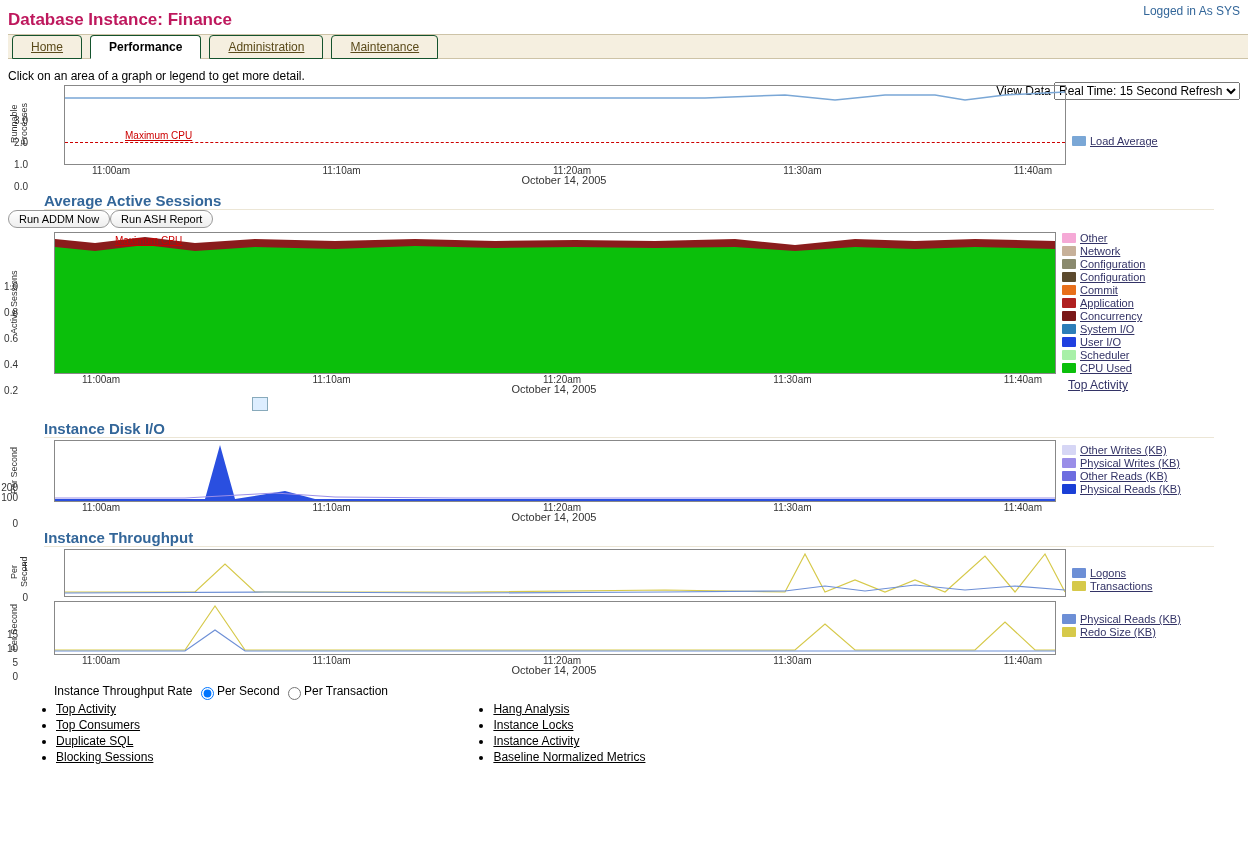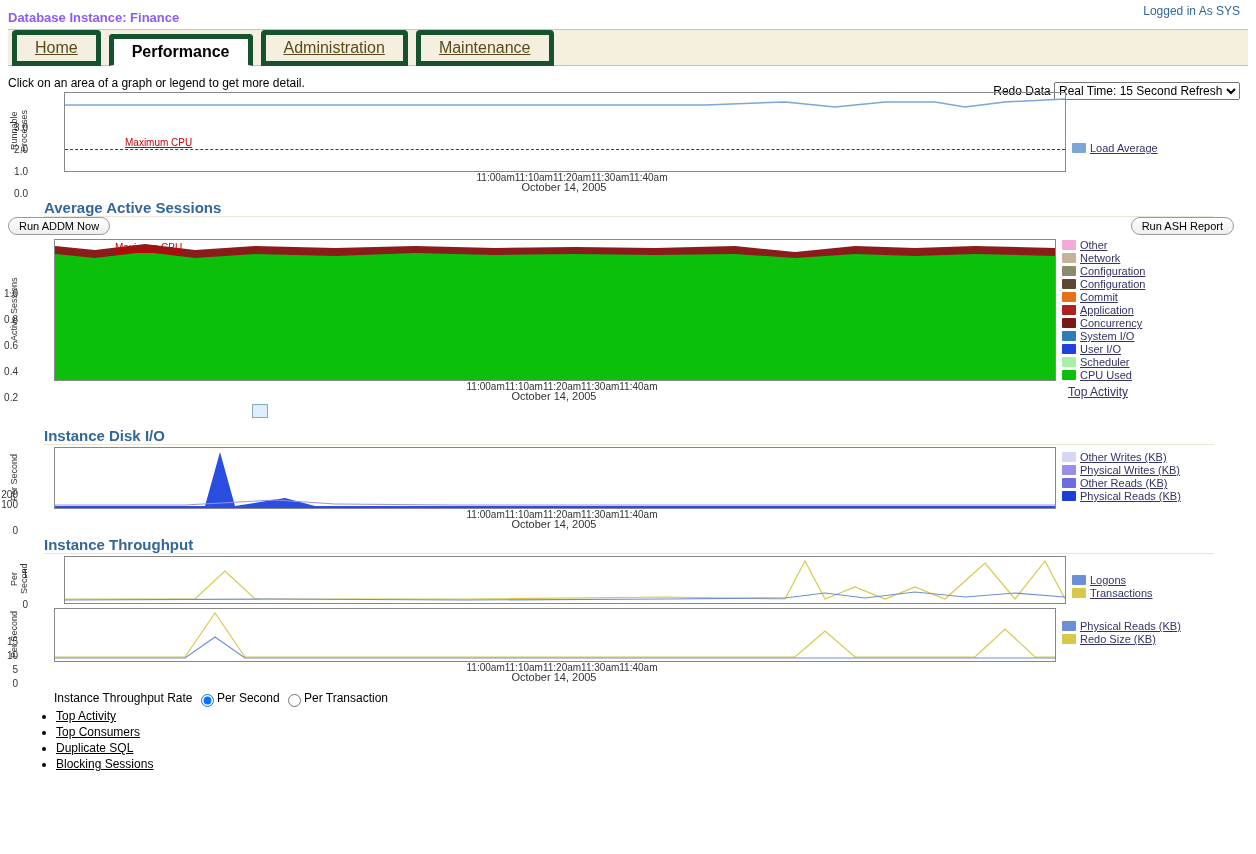--- a/index.html
+++ b/index.html
@@ -1,33 +1,33 @@
 <!DOCTYPE html>
 <html><head>
 <meta charset="utf-8">
 <style>
   html,body{margin:0;padding:0;background:#fff;font-family:Arial,Helvetica,sans-serif;font-size:12px;color:#000}
   .page{width:1256px;margin:0;padding:6px 8px 20px 8px;box-sizing:border-box;background:#fff}
   .login{position:absolute;top:4px;right:16px;color:#336699;font-size:12px}
-  .title{color:#8b5cf6;font-size:13px;font-weight:bold;margin:4px 0 4px 0}
+  .title{color:#be185d;font-size:17px;font-weight:bold;margin:4px 0 4px 0}
   .tabs{display:flex;align-items:flex-end;background:#f5efe0;border-top:1px solid #cdc3a7;border-bottom:1px solid #cdc3a7}
-  .tab{padding:4px 18px;border:5px solid #14532d;margin:0 4px;margin-bottom:-1px;background:#f5efe0;color:#5a4a1a;text-decoration:underline;font-size:16px;border-radius:4px 4px 0 0;cursor:pointer}
+  .tab{padding:4px 18px;border:1px solid #14532d;margin:0 4px;margin-bottom:-1px;background:#f5efe0;color:#5a4a1a;text-decoration:underline;font-size:12px;border-radius:4px 4px 0 0;cursor:pointer}
   .tab.active{background:#fff;border-bottom:1px solid #fff;font-weight:bold;text-decoration:none;color:#000}
   .hint{margin:10px 0 2px 0}
   .viewdata{position:absolute;right:16px;top:82px;font-size:12px}
   .viewdata select{font-size:12px}
   .section{margin-top:2px}
   .sec-title{color:#336699;font-size:15px;font-weight:bold;margin:6px 0 0 36px;border-bottom:1px solid #ece6d6;width:1170px}
-  .btns{display:flex;justify-content:space-between;gap:10px;margin:0 14px 4px 0}
+  .btns{display:flex;justify-content:flex-start;gap:0;margin:0 14px 4px 0}
   .obtn{display:inline-block;border:1px solid #999;border-radius:14px;background:linear-gradient(#fff,#eee);padding:2px 10px;font-size:11px;cursor:pointer}
   .chartwrap{display:flex;align-items:flex-start}
   .ylab{writing-mode:vertical-rl;transform:rotate(180deg);font-size:9px;color:#333;text-align:center;padding:0 1px}
   .plot{border:1px solid #888;position:relative;overflow:hidden}
   .ytick{position:absolute;right:100%;margin-right:4px;font-size:10px;color:#333;transform:translateY(50%);white-space:nowrap}
-  .xaxis{display:flex;justify-content:center;margin-left:40px;font-size:10px;color:#333}
+  .xaxis{display:flex;justify-content:space-between;margin-left:40px;font-size:10px;color:#333}
   .datecaption{text-align:center;font-size:11px;color:#333;margin-top:-2px}
   .legend{font-size:11px;margin-left:6px}
   .legend .item{display:flex;align-items:center;margin:0 0 1px 0;white-space:nowrap}
   .legend .sw{width:14px;height:10px;margin-right:4px;border-radius:1px;flex:none}
   .legend .lbl{color:#336;text-decoration:underline;cursor:pointer}
   .aml-title{color:#336699;font-size:15px;font-weight:bold;margin:12px 0 2px 16px}
   .aml-note{margin:0 0 8px 16px}
   .linkcols{display:flex;margin-left:48px}
   .linkcols ul{margin:0;padding:0 80px 0 0;list-style:disc}
   .linkcols li{margin:2px 0}
@@ -50,21 +50,21 @@
   <div class="tabs">
     <div class="tab">Home</div>
     <div class="tab active">Performance</div>
     <div class="tab">Administration</div>
     <div class="tab">Maintenance</div>
   </div>
 
   <div class="hint">Click on an area of a graph or legend to get more detail.</div>
 
   <div class="viewdata">
-    <span>Redo Data</span>
+    <span>View Data</span>
     <select>
       <option>Real Time: 15 Second Refresh</option>
     </select>
   </div>
 
   <div class="section">
     <div class="chartwrap" style="margin-top:2px">
       <div class="ylab" style="height:78px">Runnable Processes</div>
       <div style="position:relative;margin-left:2px">
         <div class="ytick" style="bottom:0">0.0</div>
@@ -289,15 +289,21 @@
     </div>
   </div>
 
   <div class="linkcols">
     <ul id="col1">
         <li><a>Top Activity</a></li>
         <li><a>Top Consumers</a></li>
         <li><a>Duplicate SQL</a></li>
         <li><a>Blocking Sessions</a></li>
       </ul>
+    <ul id="col2" style="margin-left:260px">
+        <li><a>Hang Analysis</a></li>
+        <li><a>Instance Locks</a></li>
+        <li><a>Instance Activity</a></li>
+        <li><a>Baseline Normalized Metrics</a></li>
+      </ul>
   </div>
 
 </div>
 
 </body></html>

